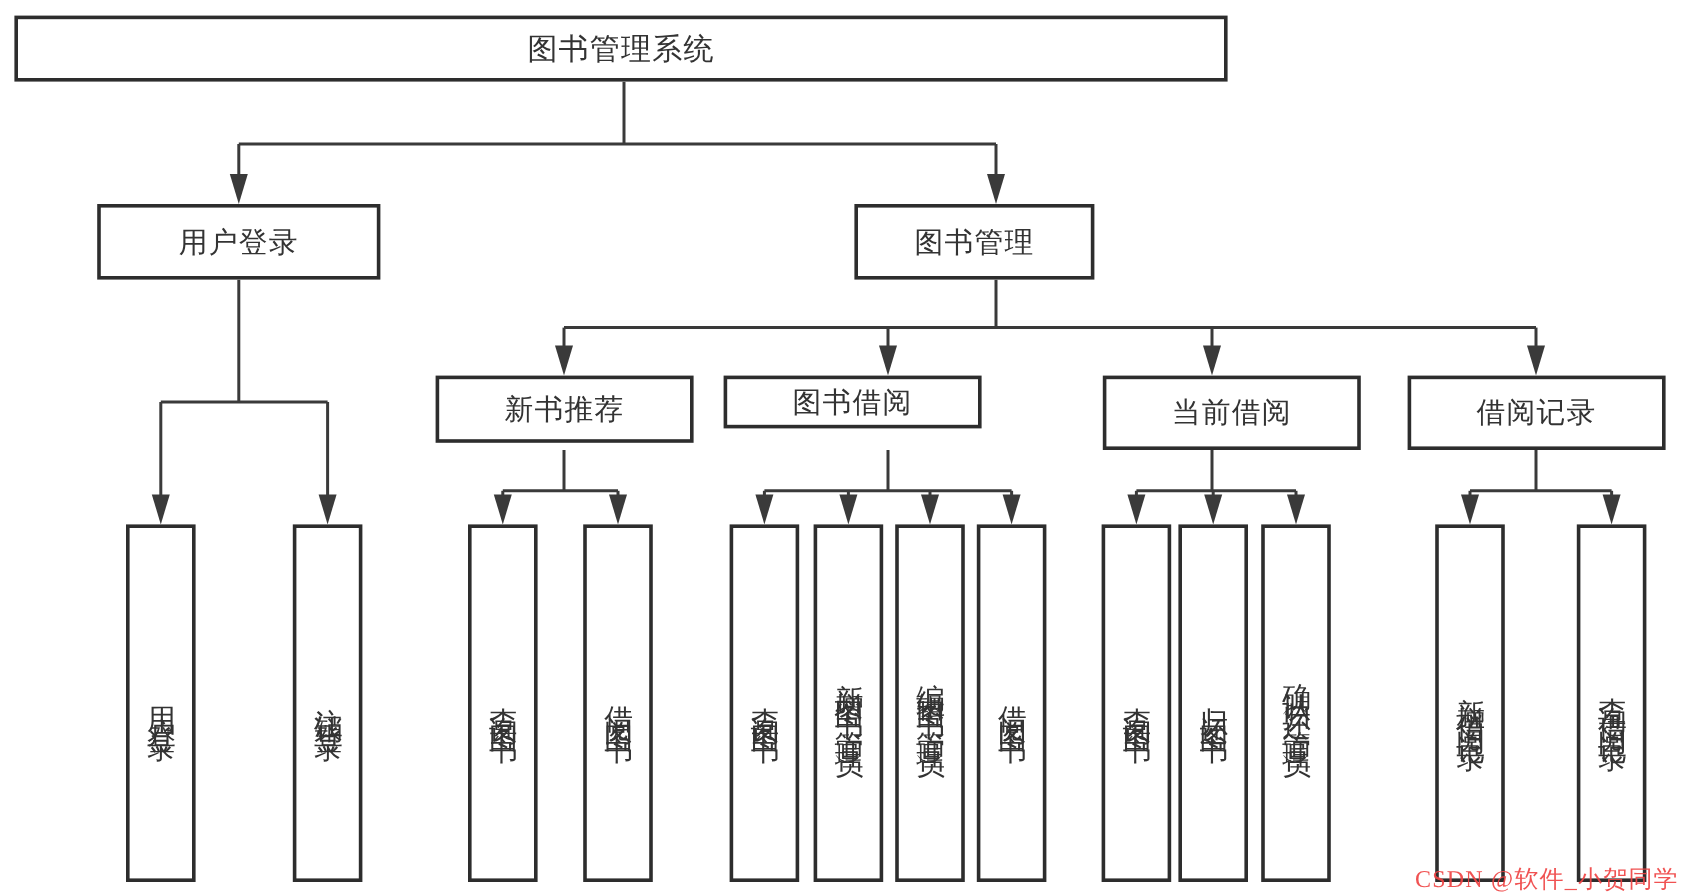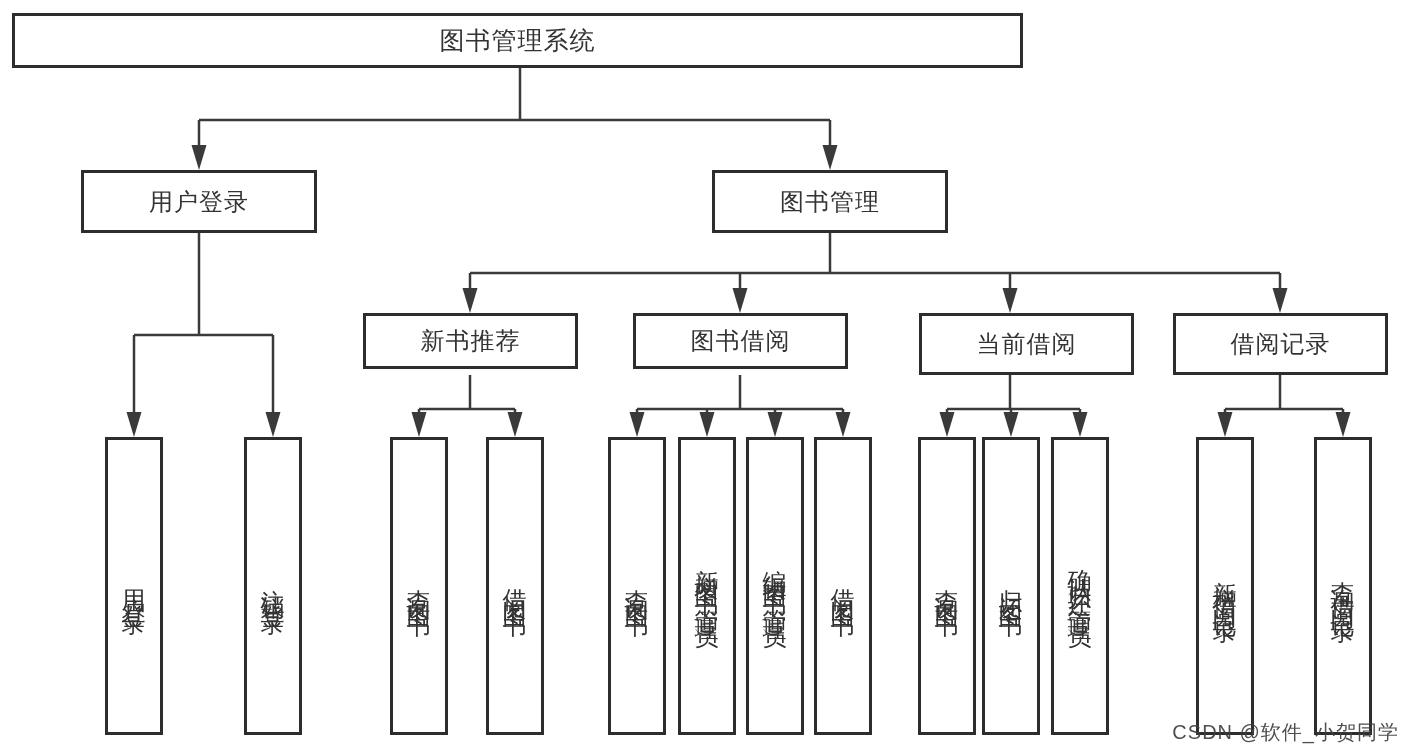--- a/index.html
+++ b/index.html
@@ -17,22 +17,23 @@
   }
   .hbox { font-size: 24px; letter-spacing: 1px; }
   .rootbox { font-size: 25px; }
   .vbox { width: 58px; height: 298px; top: 437px; }
   .vtext {
     writing-mode: vertical-rl; text-orientation: mixed;
     font-size: 24px; line-height: 1.05; letter-spacing: 8px; color: #333333;
   }
   #watermark {
     position: absolute; right: 6px; bottom: 1px; z-index: 5;
-    font-size: 20px; color: #404040; opacity: 0.92; letter-spacing: 1px;
+    font-size: 20px; color: #ef4444; opacity: 0.92; letter-spacing: 1px;
     white-space: nowrap;
+    font-family: Liberation Serif, serif;
   }
 </style>
 </head>
 <body>
 
 <div id="stage">
 
   <svg id="connectors" width="1405" height="747" viewBox="0 0 1405 747">
     <g stroke="#3a3a3a" stroke-width="2.5" fill="none">
 
@@ -99,28 +100,28 @@
     </g>
   </svg>
 
   <div class="node hbox rootbox" style="left:12px; top:13px; width:1011px; height:55px;">
     <span>图书管理系统</span>
   </div>
 
   <div class="node hbox" style="left:81px; top:170px; width:236px; height:63px;">
     <span>用户登录</span>
   </div>
-  <div class="node hbox" style="left:712px; top:170px; width:236px; height:63px;">
+  <div class="node hbox" style="left:712px; top:170px; width:200px; height:63px;">
     <span>图书管理</span>
   </div>
 
   <div class="node hbox" style="left:363px; top:313px; width:215px; height:56px;">
     <span>新书推荐</span>
   </div>
-  <div class="node hbox" style="left:633px; top:313px; width:215px; height:56px;">
+  <div class="node hbox" style="left:603px; top:313px; width:215px; height:44px;">
     <span>图书借阅</span>
   </div>
   <div class="node hbox" style="left:919px; top:313px; width:215px; height:62px;">
     <span>当前借阅</span>
   </div>
   <div class="node hbox" style="left:1173px; top:313px; width:215px; height:62px;">
     <span>借阅记录</span>
   </div>
 
   <div class="node vbox" style="left:105px;">

